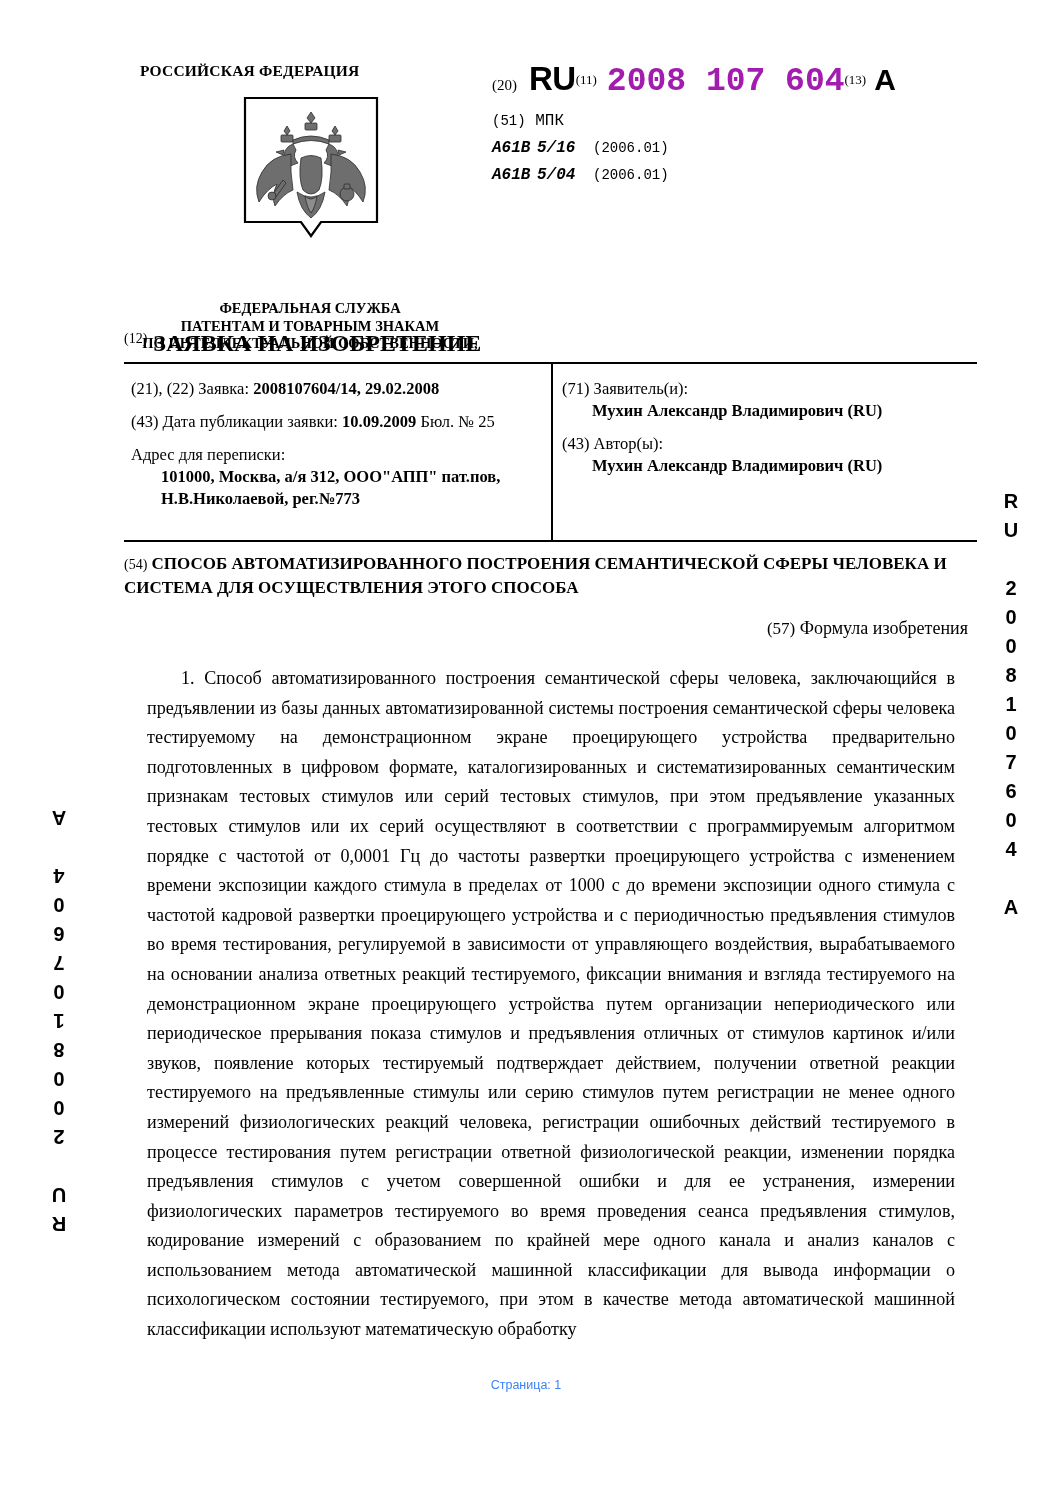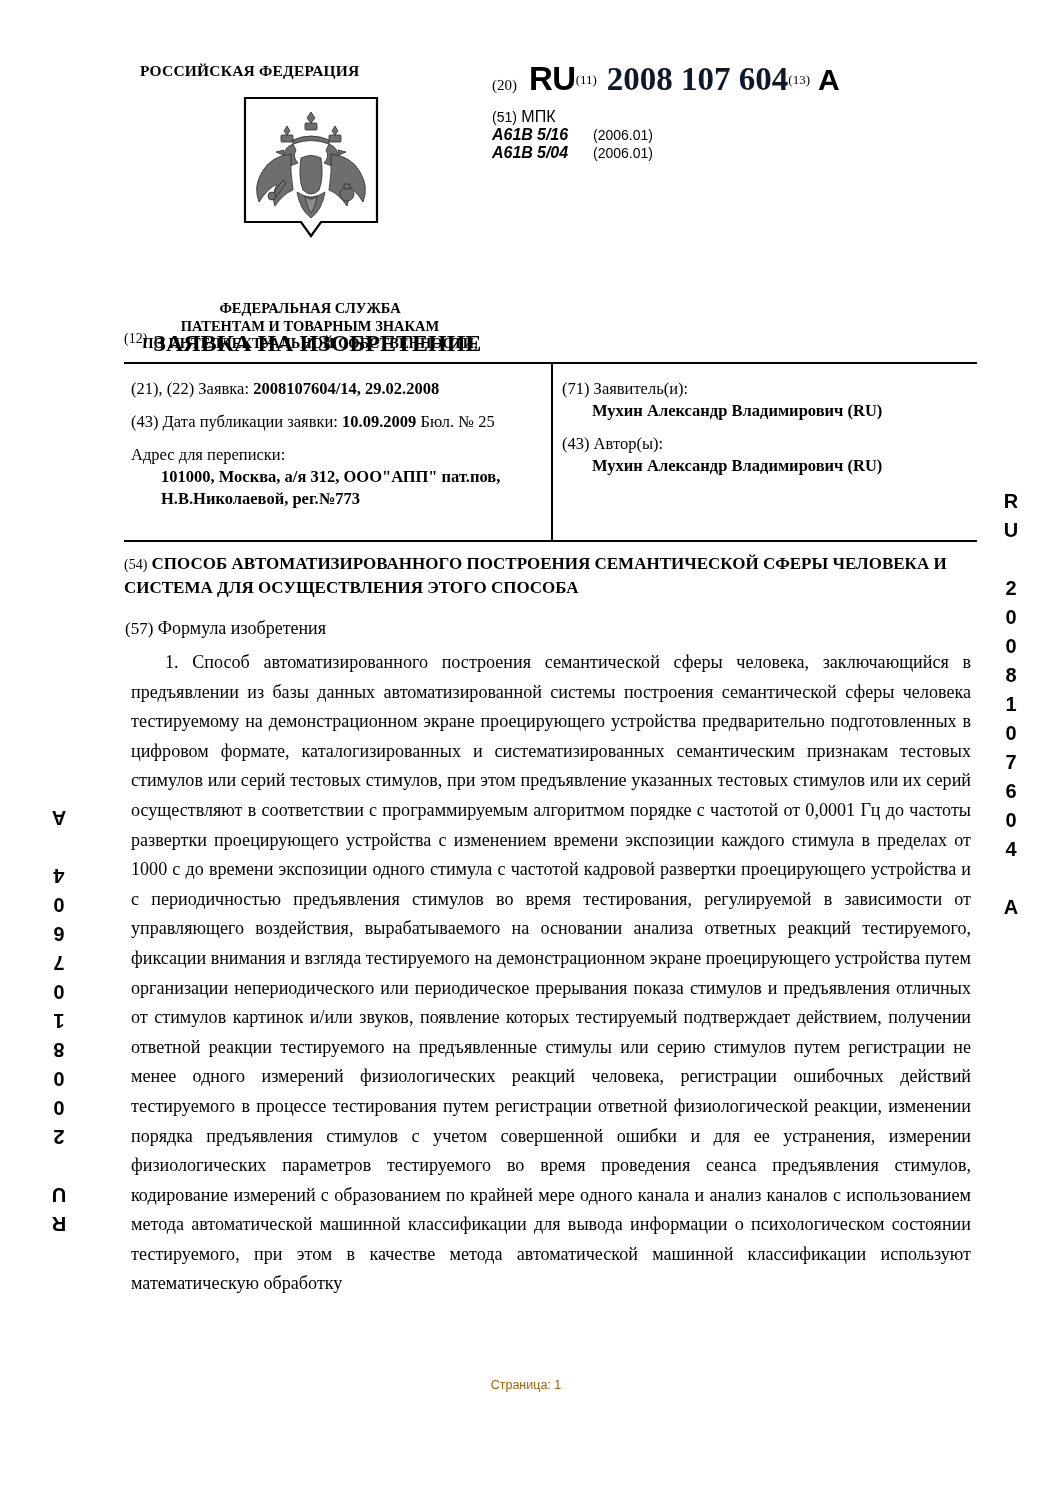--- a/index.html
+++ b/index.html
@@ -81,39 +81,39 @@
     font-size: 13px;
     vertical-align: super;
   }
   .ru-mark {
     font-family: "Liberation Sans", sans-serif;
     font-weight: bold;
     font-size: 33px;
     letter-spacing: -0.5px;
   }
   .appnum {
-    font-family: Liberation Serif, serif;
+    font-family: Liberation Mono, monospace;
     font-weight: bold;
     font-size: 33px;
-    color: #0f172a;
+    color: #a21caf;
     letter-spacing: 0px;
   }
   .kind {
     font-family: "Liberation Sans", sans-serif;
     font-weight: bold;
     font-size: 30px;
   }
 
   .ipc {
     position: absolute;
     left: 492px;
     top: 108px;
     font-size: 16px;
-    line-height: 18px;
-    font-family: Liberation Sans, sans-serif;
+    line-height: 27px;
+    font-family: Liberation Mono, monospace;
   }
   .ipc .ipc-head { font-size: 16px; }
   .ipc .ipc-head .pfx { font-size: 14px; }
   .ipc-row { white-space: nowrap; }
   .ipc-cls {
     font-style: italic;
     font-weight: bold;
     display: inline-block;
     width: 45px;
   }
@@ -201,39 +201,39 @@
     text-transform: none;
   }
   .inv-title .pfx {
     font-weight: normal;
     font-size: 14px;
   }
 
   
   .formula-head {
     position: absolute;
-    left: 125px;
+    left: 112px;
     top: 618px;
     width: 856px;
-    text-align: left;
+    text-align: right;
     font-size: 18px;
   }
   .formula-head .pfx { font-size: 17px; }
 
   .claims {
     position: absolute;
     left: 131px;
     top: 648px;
     width: 840px;
     font-size: 18.1px;
     line-height: 29.6px;
     text-align: justify;
     text-justify: inter-word;
   }
-  .claims p { margin: 0; }
+  .claims p { margin: 16px; }
   .claims p.first { text-indent: 34px; }
 
   
   .side {
     position: absolute;
     font-family: "Liberation Sans", sans-serif;
     font-weight: bold;
     font-size: 20px;
     letter-spacing: 7px;
     white-space: nowrap;
@@ -257,21 +257,21 @@
 
   
   .footer {
     position: absolute;
     left: 0;
     top: 1378px;
     width: 1052px;
     text-align: center;
     font-family: "Liberation Sans", sans-serif;
     font-size: 12.5px;
-    color: #a16207;
+    color: #3b82f6;
   }
 </style>
 </head>
 <body>
 
 <div class="page">
 
   <div class="header">
 
     <div class="country-title">РОССИЙСКАЯ ФЕДЕРАЦИЯ</div>

